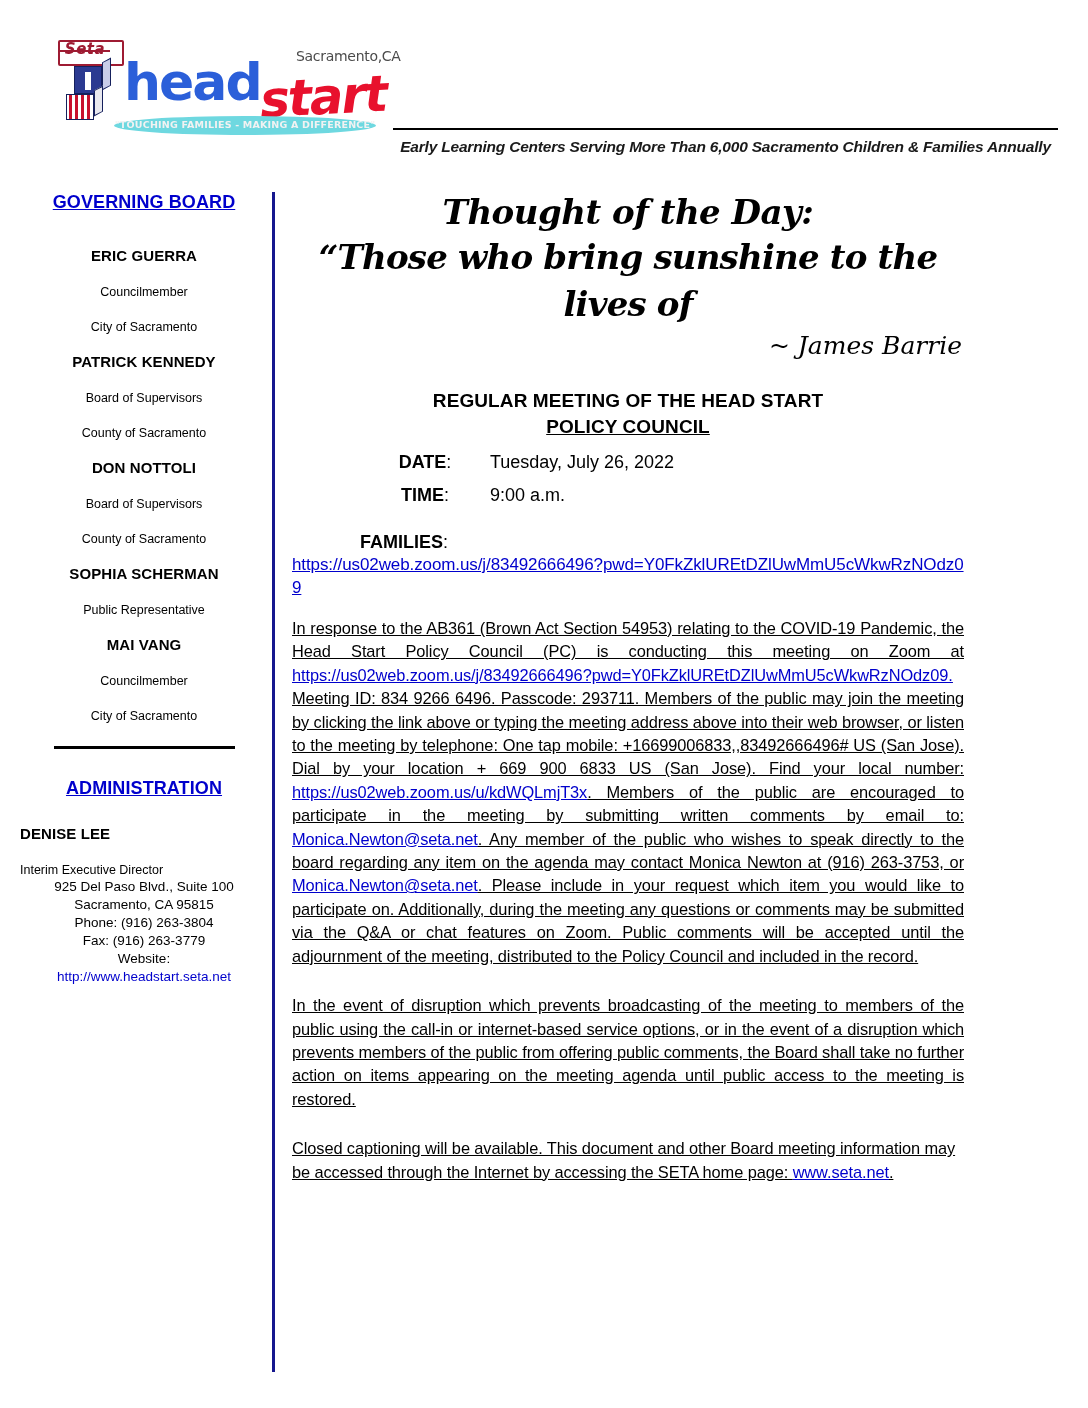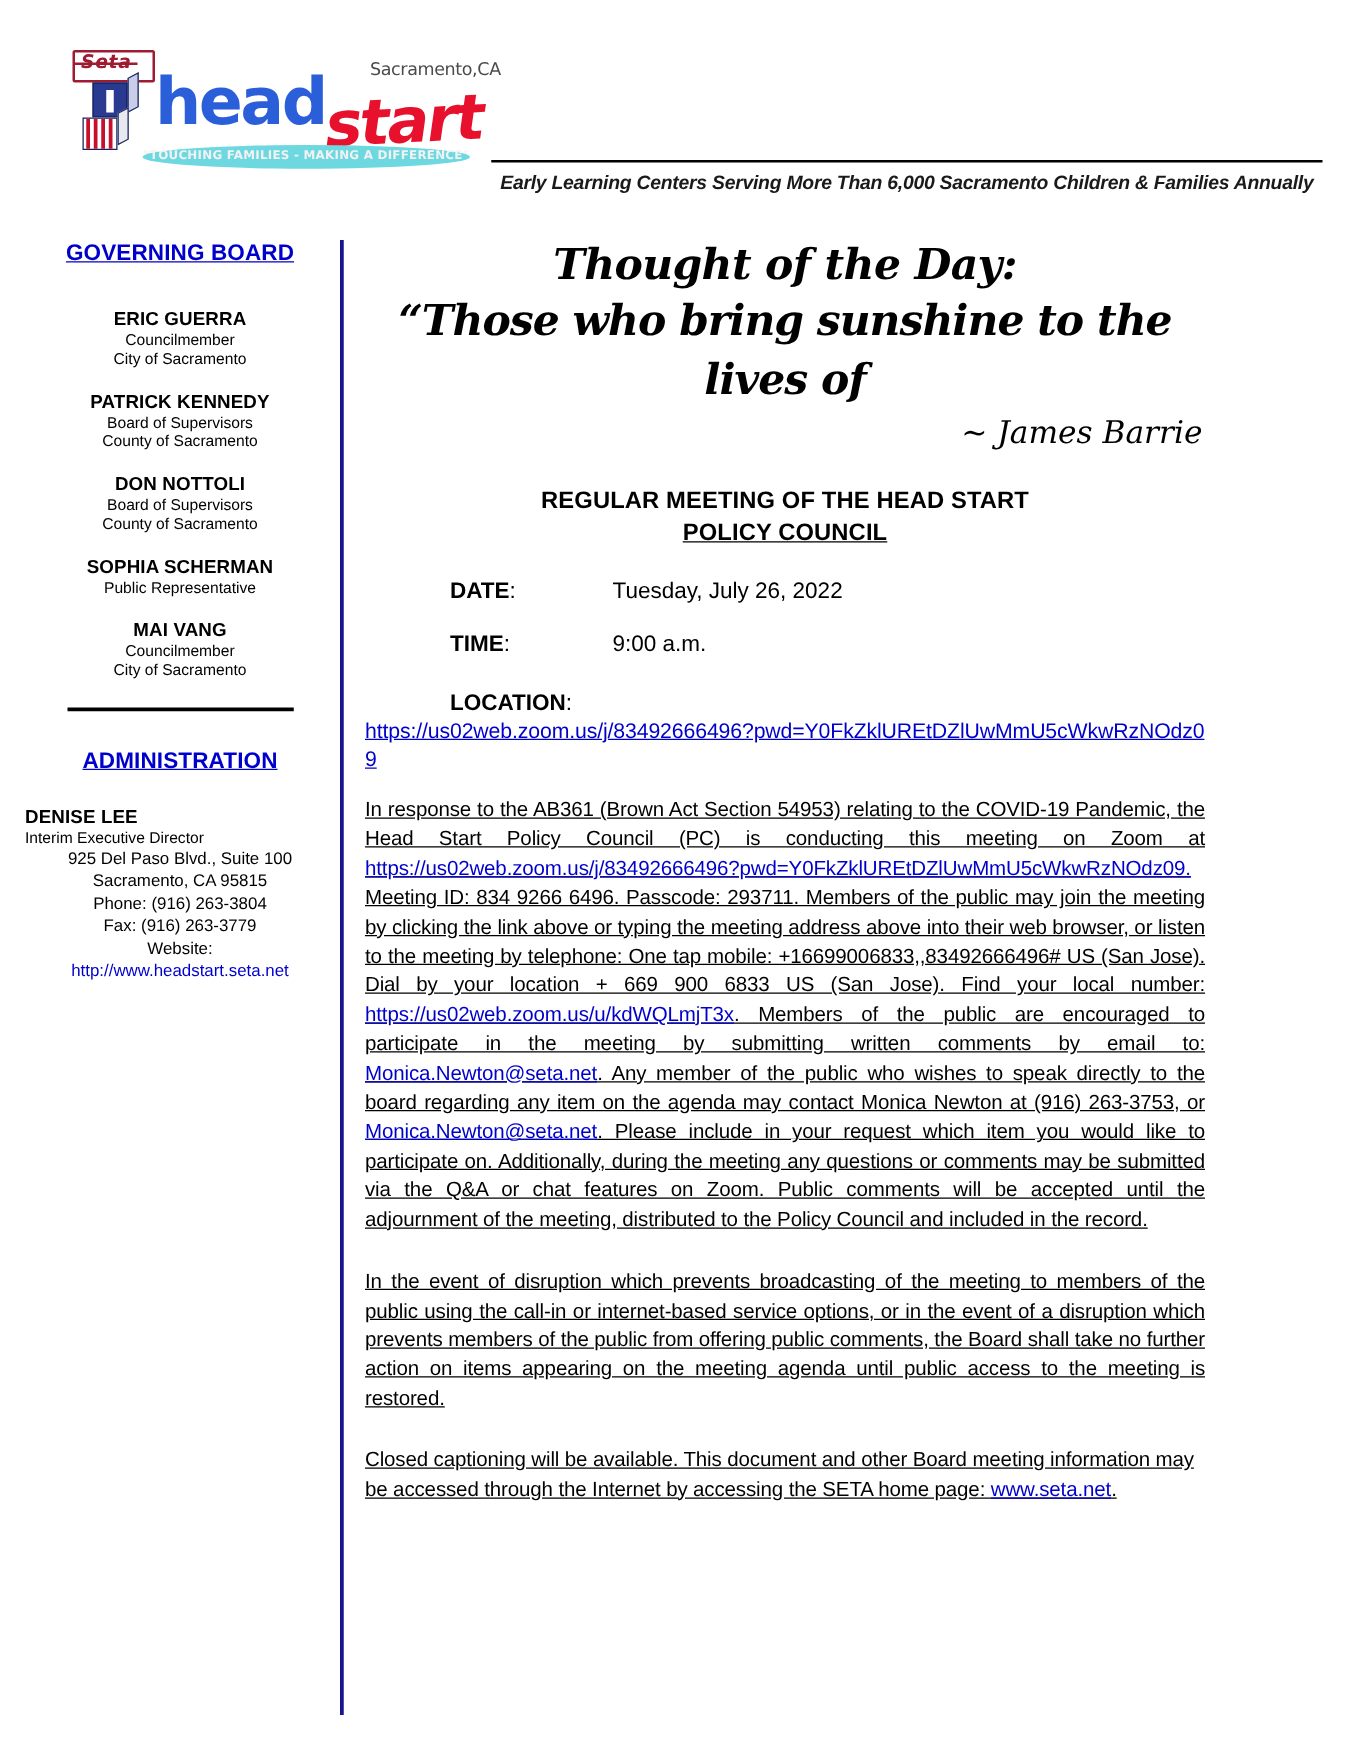--- a/index.html
+++ b/index.html
@@ -204,20 +204,21 @@
     font-weight: bold;
     font-size: 15px;
     color: #000;
     letter-spacing: 0.1px;
     line-height: 18px;
   }
   .member-title {
     font-size: 12.5px;
     color: #000;
     line-height: 15px;
+    margin-top: 20px;
   }
   #side-rule {
     margin: 22px auto 0 auto;
     width: 181px;
     height: 3px;
     background: #000;
   }
   #admin-heading { margin-top: 29px; }
   #admin-person { text-align: left; margin-top: 26px; }
   #admin-address, #admin-contact, #admin-web {
@@ -270,23 +271,24 @@
     font-weight: bold;
     font-size: 19px;
     line-height: 26px;
     margin-top: 26px;
     letter-spacing: 0.1px;
   }
   #meeting-title .u { text-decoration: underline; }
 
   .kv-row {
     display: flex;
-    margin-top: 22px;
+    margin-top: 12px;
     padding-left: 68px;
     font-size: 18px;
+    text-align: center;
   }
   .kv-label {
     width: 130px;
     font-weight: bold;
   }
   .kv-label .colon { font-weight: normal; }
   .kv-value { font-weight: normal; }
 
   #location-label {
     margin-top: 26px;
@@ -432,21 +434,21 @@
   <div class="kv-row">
     <div class="kv-label"><span>DATE</span><span class="colon">:</span></div>
     <div class="kv-value">Tuesday, July 26, 2022</div>
   </div>
 
   <div class="kv-row">
     <div class="kv-label"><span>TIME</span><span class="colon">:</span></div>
     <div class="kv-value">9:00 a.m.</div>
   </div>
 
-  <div id="location-label"><span>LOCATION</span><span class="colon">:</span></div>
+  <div id="location-label"><span>FAMILIES</span><span class="colon">:</span></div>
   <a id="location-link" href="#">https://us02web.zoom.us/j/83492666496?pwd=Y0FkZklUREtDZlUwMmU5cWkwRzNOdz09</a>
 
   <div class="body-para"><span>In response to the AB361 (Brown Act Section 54953) relating to the COVID-19 Pandemic, the Head Start Policy Council (PC) is conducting this meeting on Zoom at </span><a class="lnk" href="#">https://us02web.zoom.us/j/83492666496?pwd=Y0FkZklUREtDZlUwMmU5cWkwRzNOdz09.</a><span> Meeting ID: 834 9266 6496. Passcode: 293711.  Members of the public may join the meeting by clicking the link above or typing the meeting address above into their web browser, or listen to the meeting by telephone: One tap mobile: +16699006833,,83492666496# US (San Jose). Dial by your location    + 669 900 6833 US (San Jose).  Find your local number: </span><a class="lnk" href="#">https://us02web.zoom.us/u/kdWQLmjT3x</a><span>. Members of the public are encouraged to participate in the meeting by submitting written comments by email to: </span><a class="lnk" href="#">Monica.Newton@seta.net</a><span>. Any member of the public who wishes to speak directly to the board regarding any item on the agenda may contact Monica Newton at (916) 263-3753, or </span><a class="lnk" href="#">Monica.Newton@seta.net</a><span>. Please include in your request which item you would like to participate on. Additionally, during the meeting any questions or comments may be submitted via the Q&amp;A or chat features on Zoom. Public comments will be accepted until the adjournment of the meeting, distributed to the Policy Council and included in the record.</span></div>
 
   <div class="body-para" style="margin-top:26px">In the event of disruption which prevents broadcasting of the meeting to members of the public using the call-in or internet-based service options, or in the event of a disruption which prevents members of the public from offering public comments, the Board shall take no further action on items appearing on the meeting agenda until public access to the meeting is restored.</div>
 
   <div class="body-para nojust" style="margin-top:26px"><span>Closed captioning will be available. This document and other Board meeting information may be accessed through the Internet by accessing the SETA home page: </span><a class="lnk" href="#">www.seta.net</a><span>.</span></div>
 
 </div>
 

